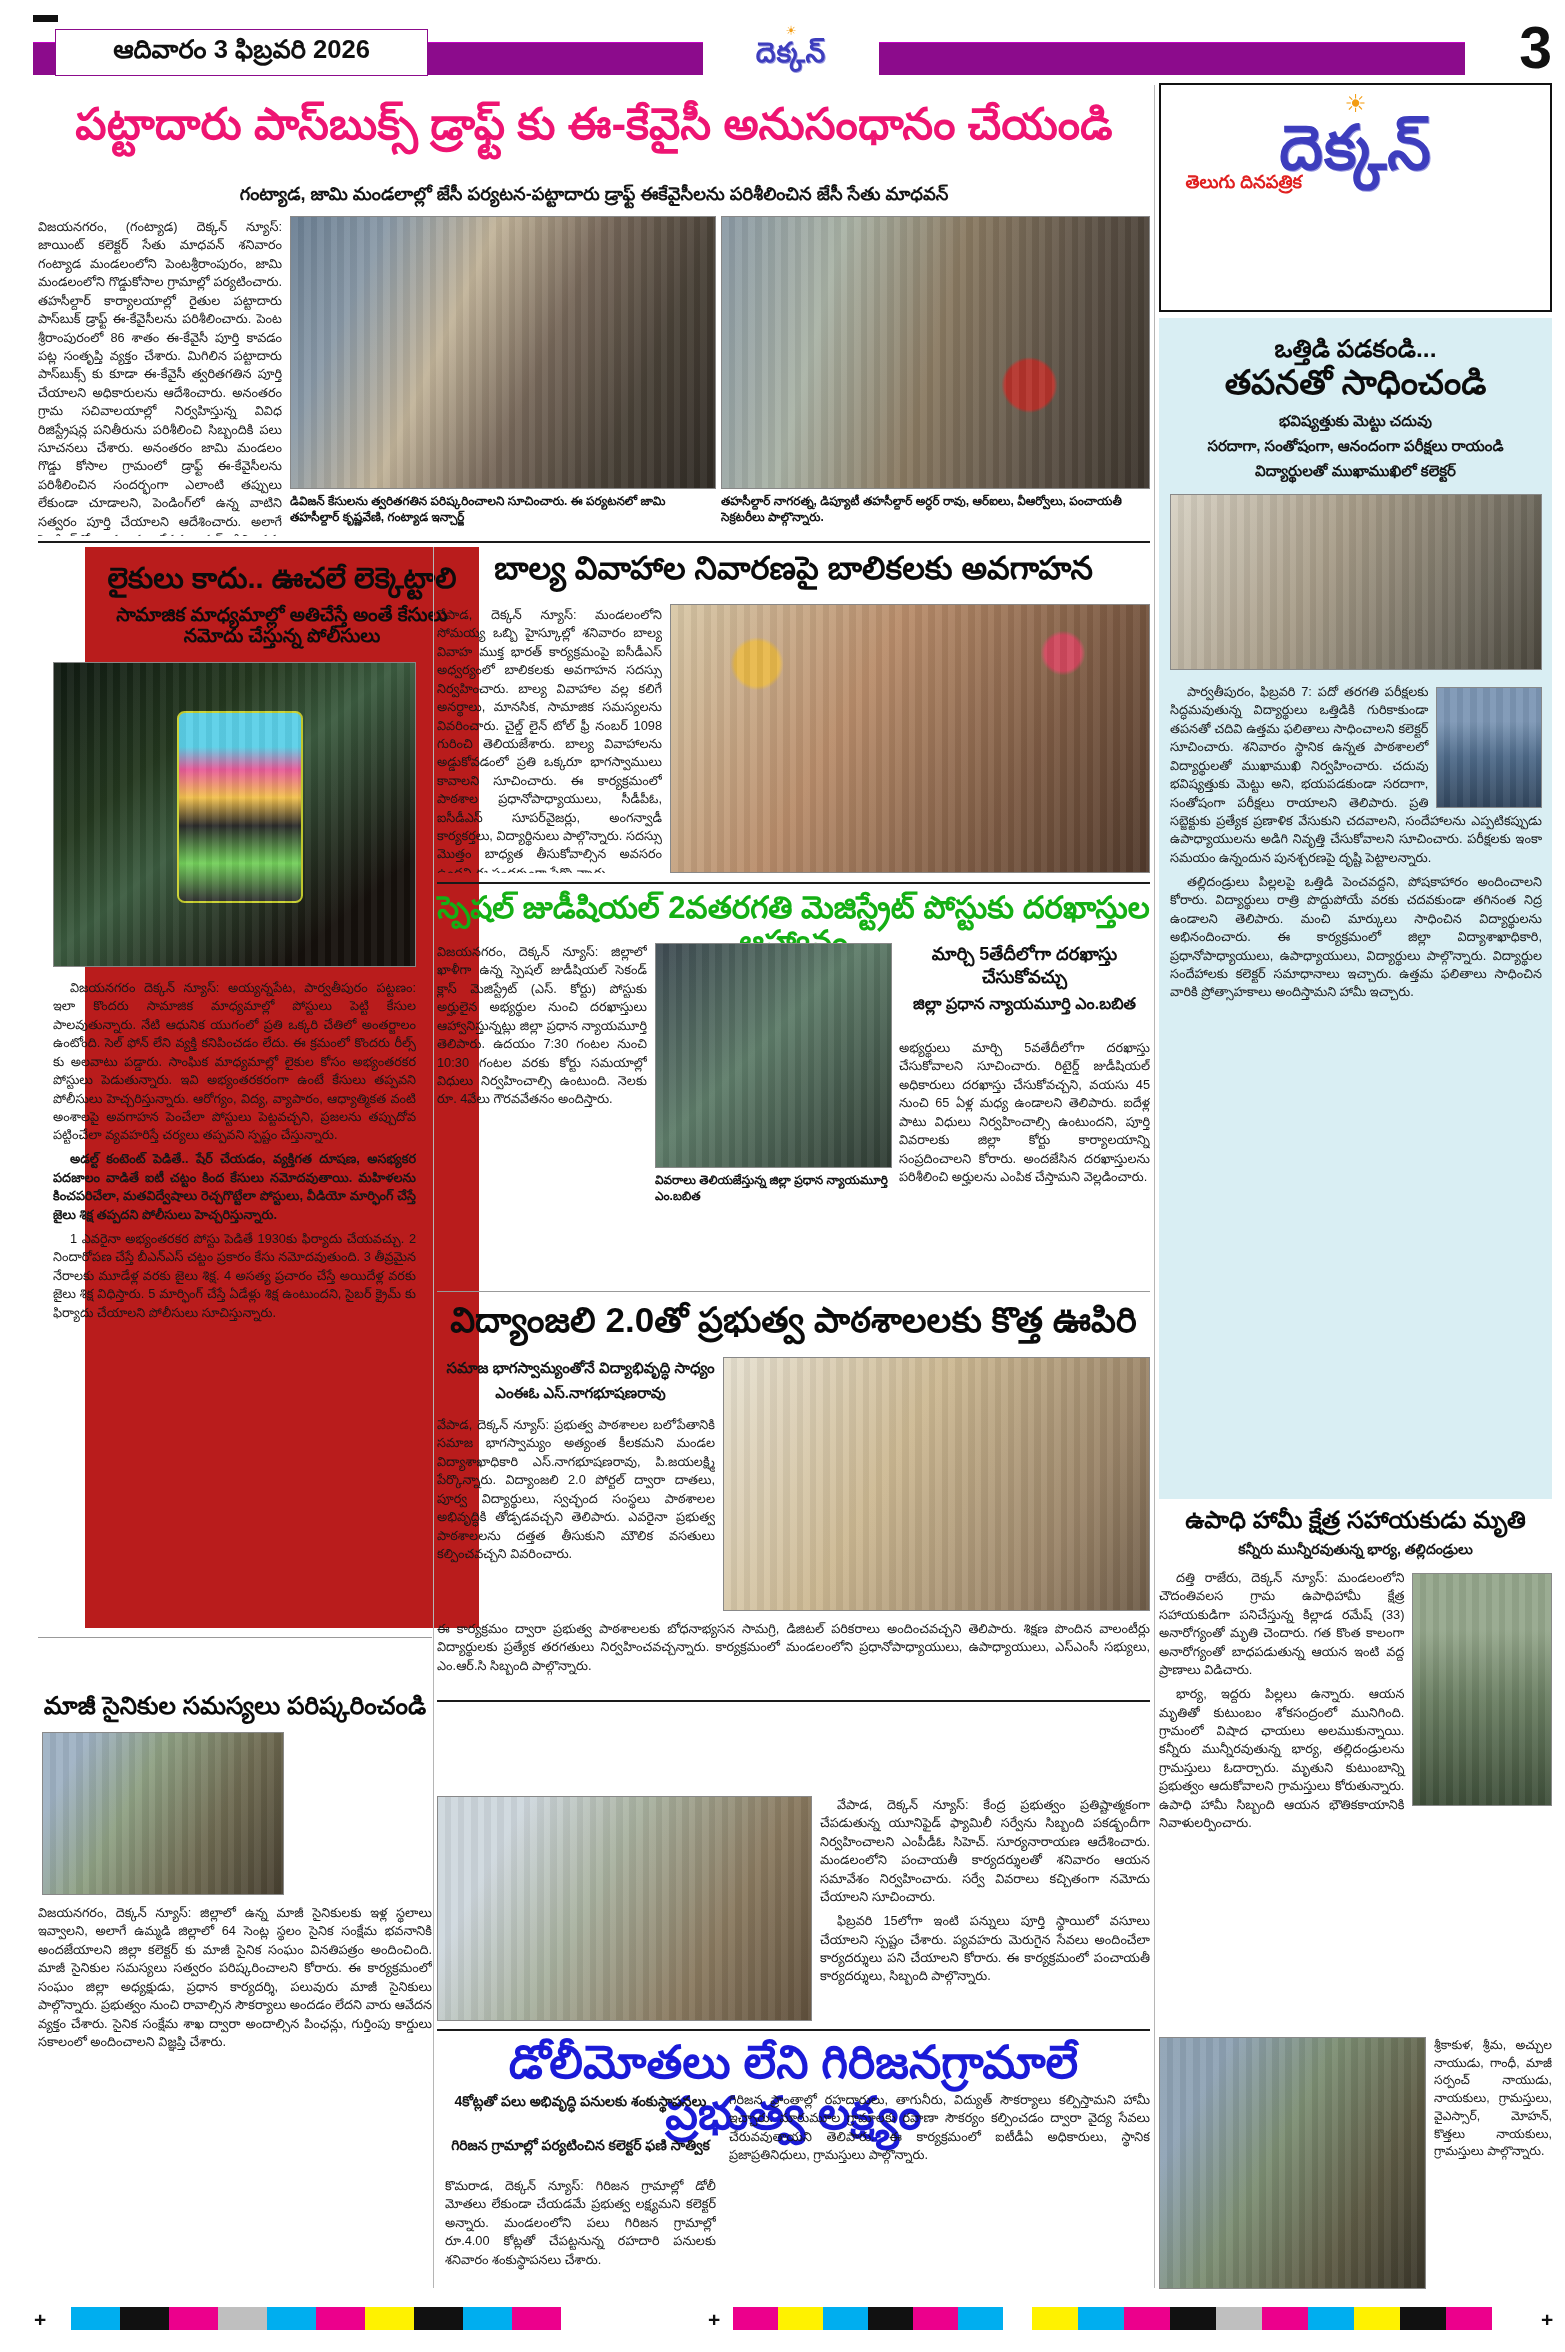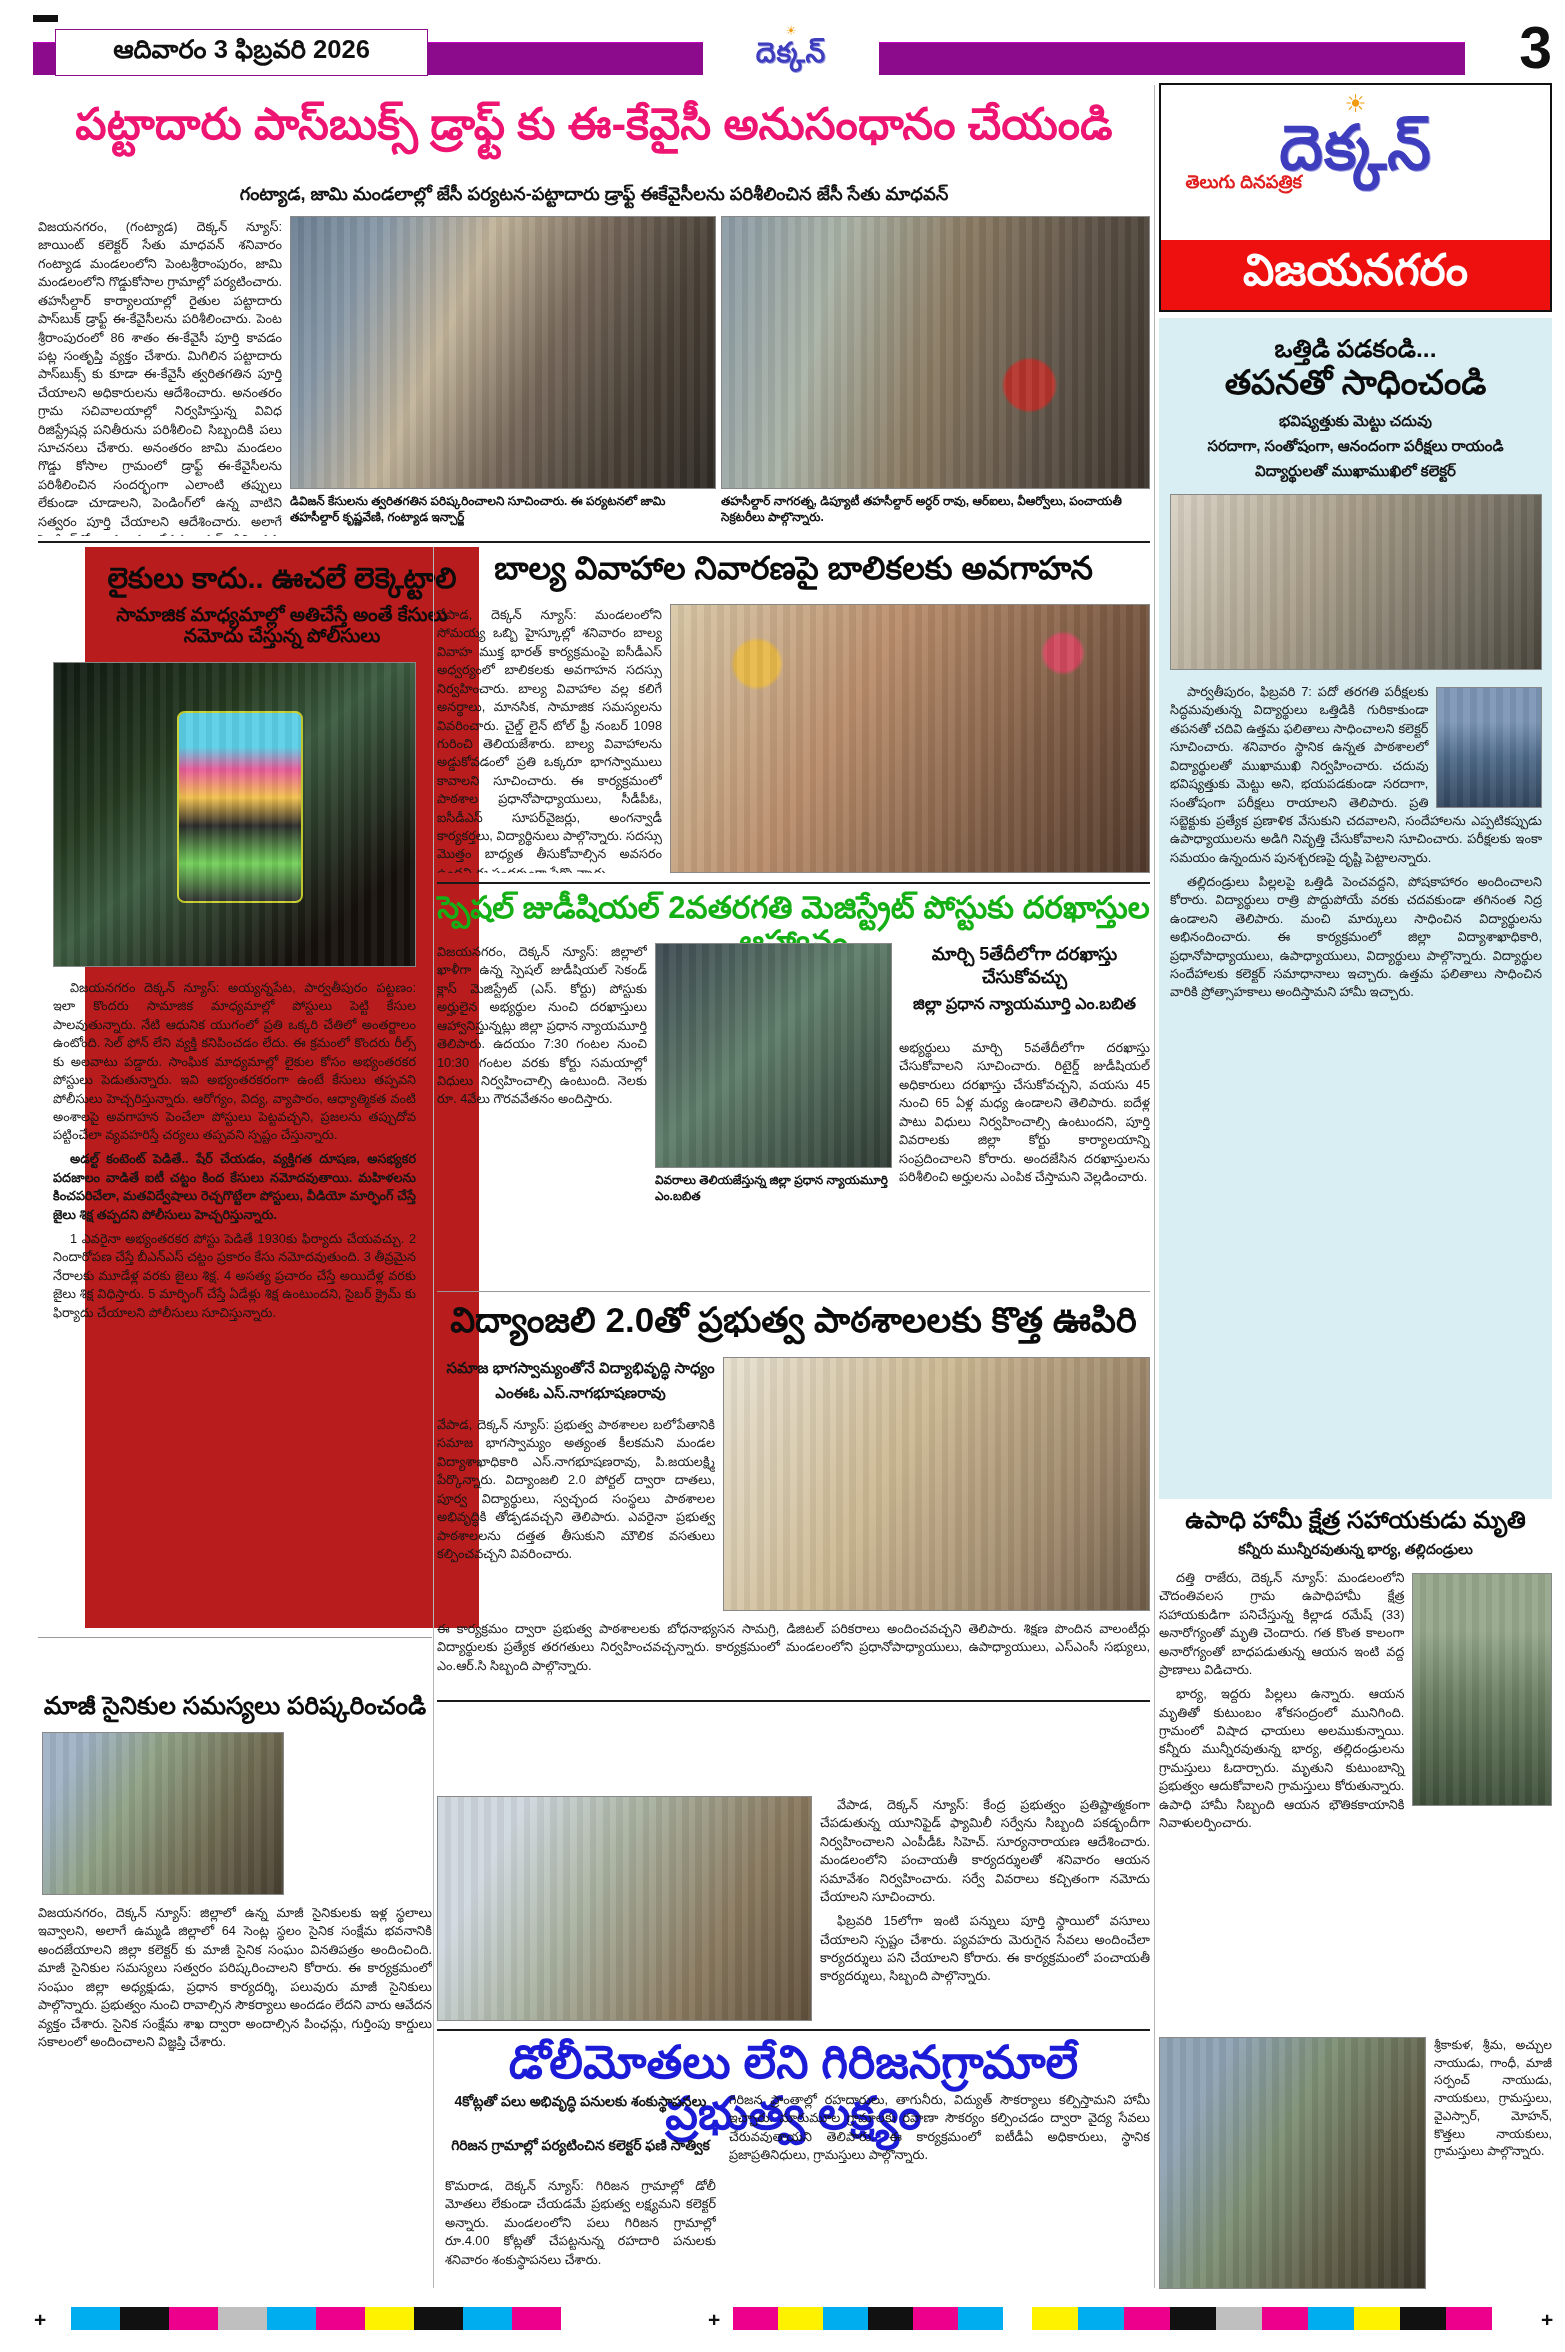--- a/index.html
+++ b/index.html
@@ -126,21 +126,20 @@
   <div class="abs byline" style="left:445px;top:2137px;width:271px;font-size:14px;">గిరిజన గ్రామాల్లో పర్యటించిన కలెక్టర్ ఫణి సాత్విక</div>
   <div class="abs body-text" style="left:445px;top:2177px;width:271px;height:112px;">కొమరాడ, దెక్కన్ న్యూస్: గిరిజన గ్రామాల్లో డోలీ మోతలు లేకుండా చేయడమే ప్రభుత్వ లక్ష్యమని కలెక్టర్ అన్నారు. మండలంలోని పలు గిరిజన గ్రామాల్లో రూ.4.00 కోట్లతో చేపట్టనున్న రహదారి పనులకు శనివారం శంకుస్థాపనలు చేశారు.</div>
   <div class="abs body-text" style="left:729px;top:2091px;width:421px;height:197px;">గిరిజన ప్రాంతాల్లో రహదారులు, తాగునీరు, విద్యుత్ సౌకర్యాలు కల్పిస్తామని హామీ ఇచ్చారు. మారుమూల గ్రామాలకు రవాణా సౌకర్యం కల్పించడం ద్వారా వైద్య సేవలు చేరువవుతాయని తెలిపారు. ఈ కార్యక్రమంలో ఐటీడీఏ అధికారులు, స్థానిక ప్రజాప్రతినిధులు, గ్రామస్తులు పాల్గొన్నారు.</div>
 
   <div class="abs" style="left:1159px;top:83px;width:393px;height:229px;background:#fff;border:2.8px solid #111;box-sizing:border-box;">
     <div style="text-align:center;margin-top:7.6px;">
       <div style="font-size:24.6px;line-height:.9;color:#f39c12;">☀</div>
       <div class="masthead-blue" style="font-size:62px;line-height:1.05;">దెక్కన్</div>
       <div style="font-size:18px;font-weight:bold;color:#e02020;margin-top:-7.6px;text-align:left;padding-left:24.6px;">తెలుగు దినపత్రిక</div>
     </div>
-    <div class="redband" style="position:absolute;left:0;right:0;bottom:0;height:70px;font-size:44px;">విజయనగరం</div>
   </div>
 
   <div class="bluebox" style="left:1159px;top:318px;width:393px;height:1181px;">
     <div class="hl-black" style="font-size:24.6px;margin-top:17px;">ఒత్తిడి పడకండి...</div>
     <div class="hl-black" style="font-size:34px;">తపనతో సాధించండి</div>
     <div class="byline" style="font-size:15px;margin-top:11.4px;">భవిష్యత్తుకు మెట్టు చదువు</div>
     <div class="byline" style="font-size:15px;margin-top:3.8px;">సరదాగా, సంతోషంగా, ఆనందంగా పరీక్షలు రాయండి</div>
     <div class="byline" style="font-size:15px;margin-top:3.8px;">విద్యార్థులతో ముఖాముఖిలో కలెక్టర్</div>
   </div>
   <div class="ph" style="left:1170px;top:494px;width:372px;height:176px;background:linear-gradient(120deg,#d8d2c4 0%,#a99e8a 40%,#6f6a5e 78%,#4a463c 100%);"></div>

